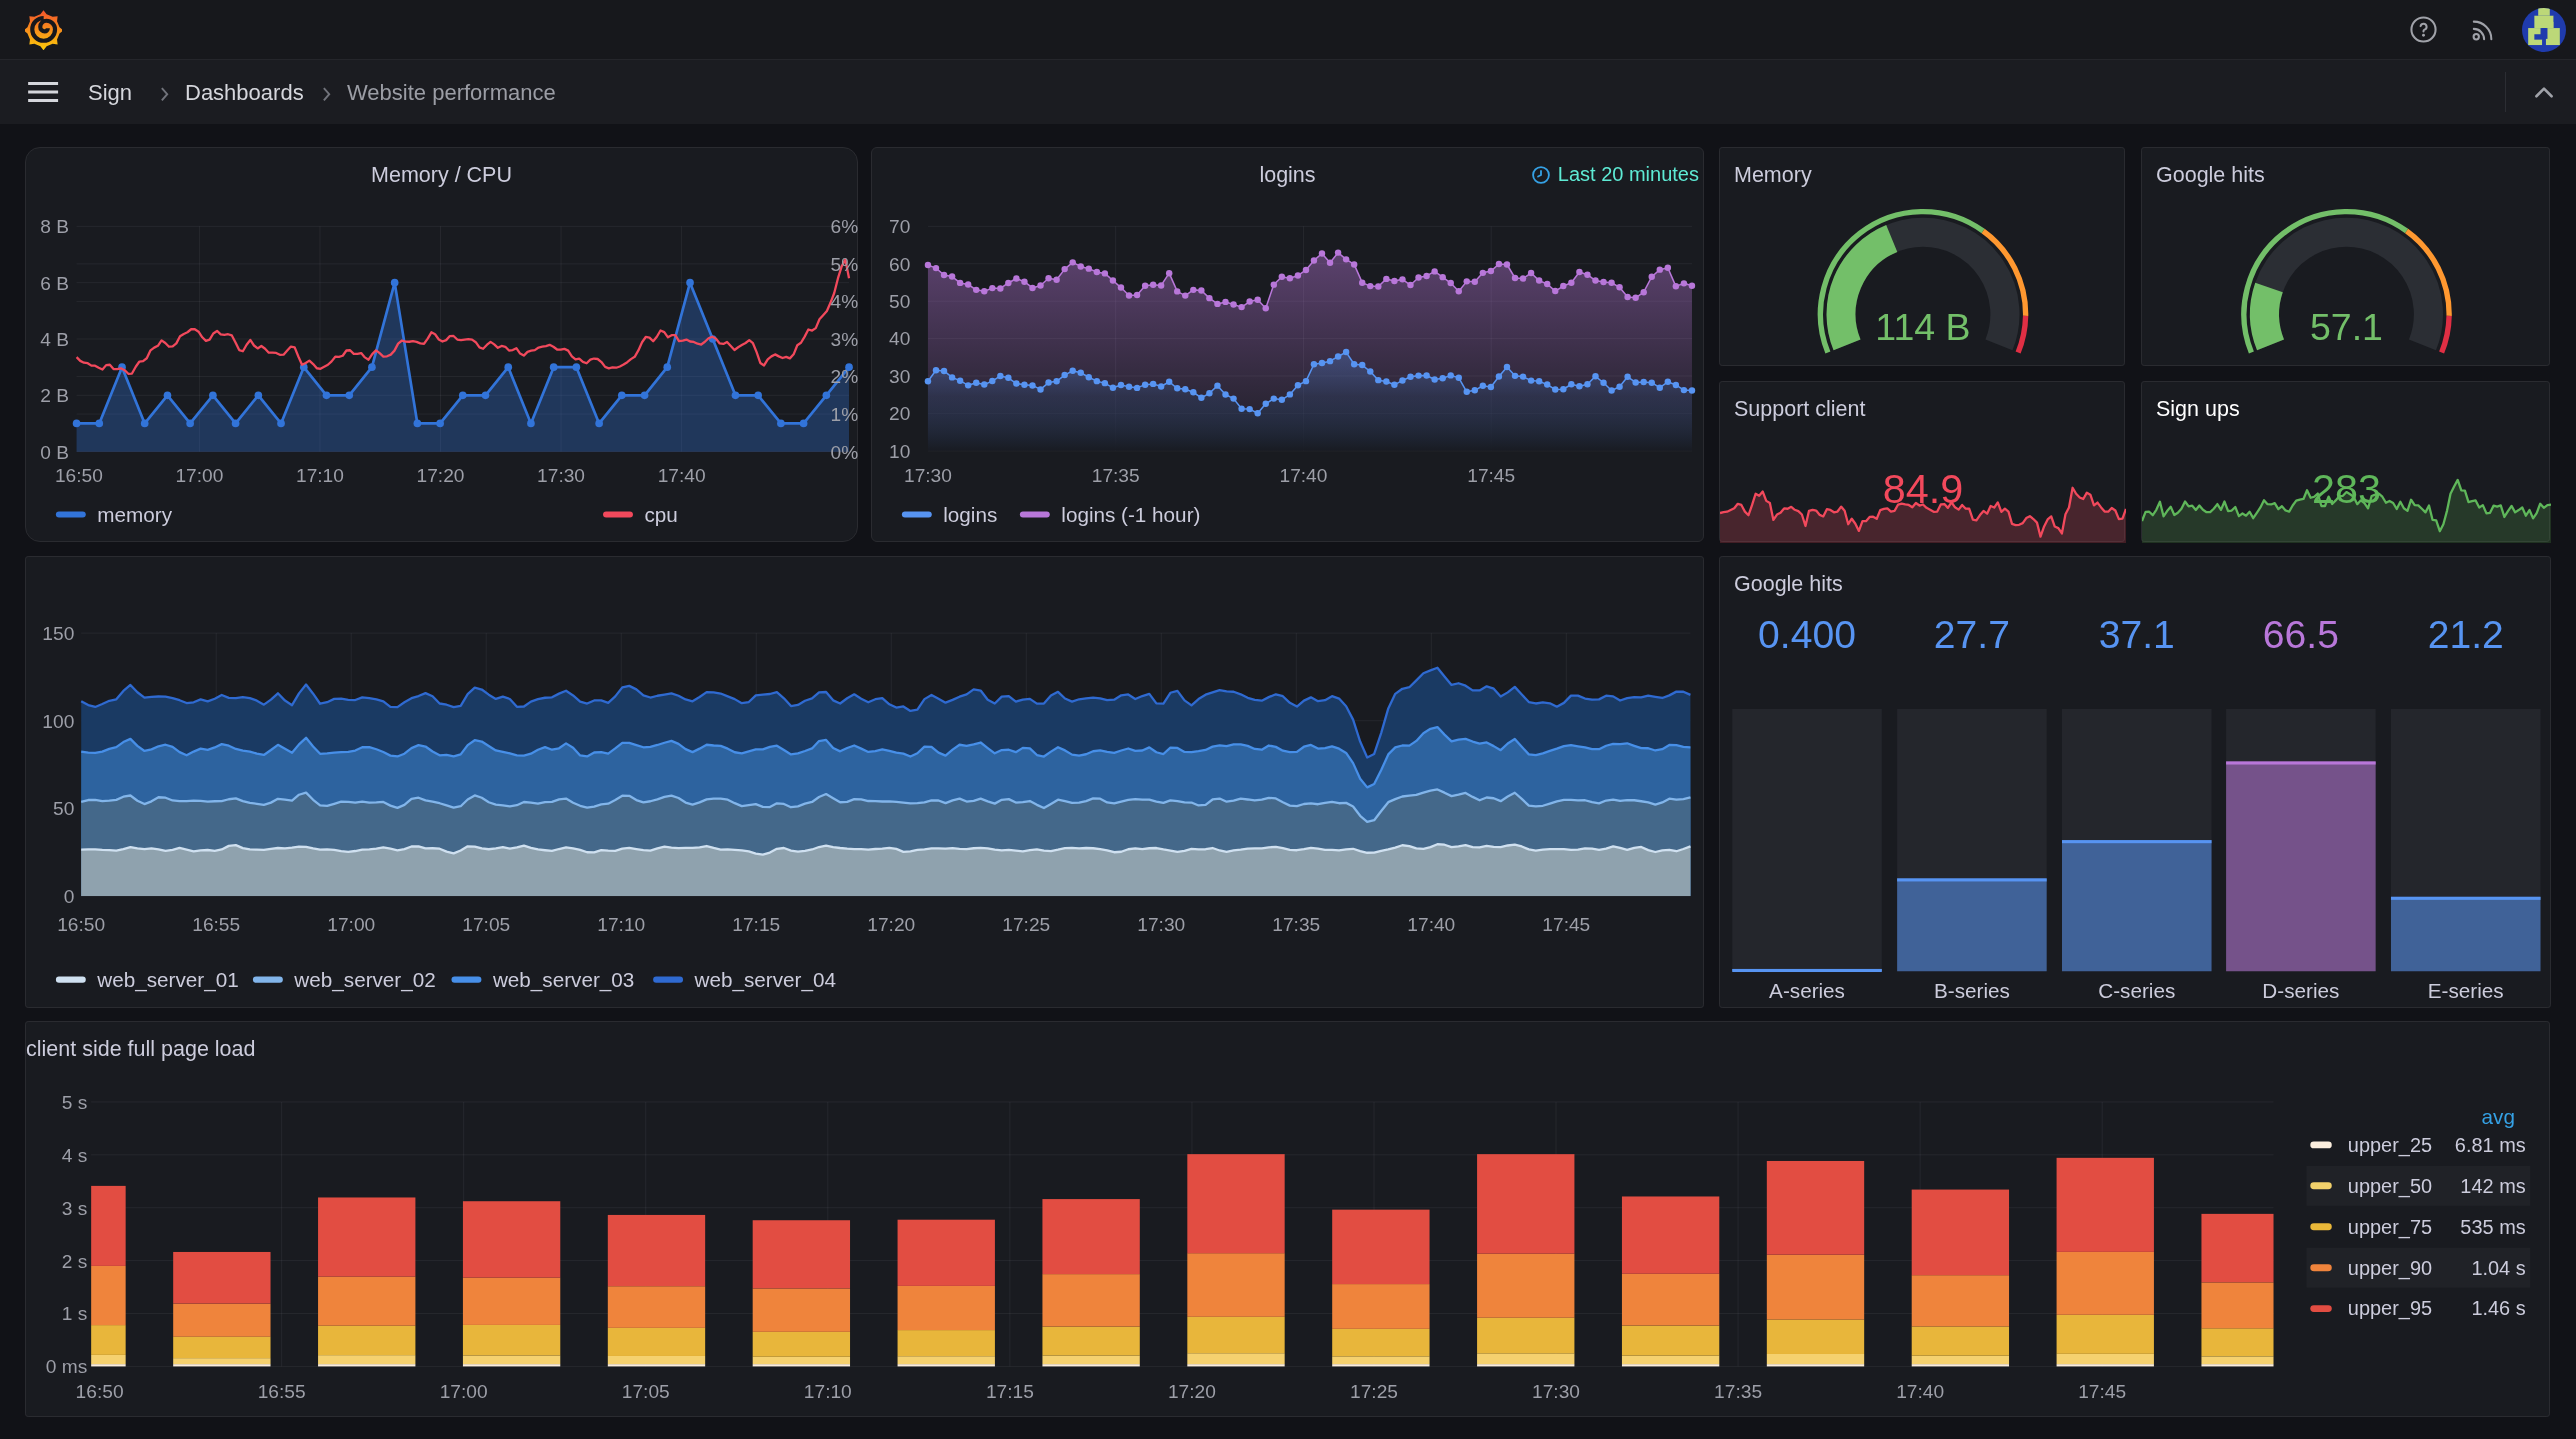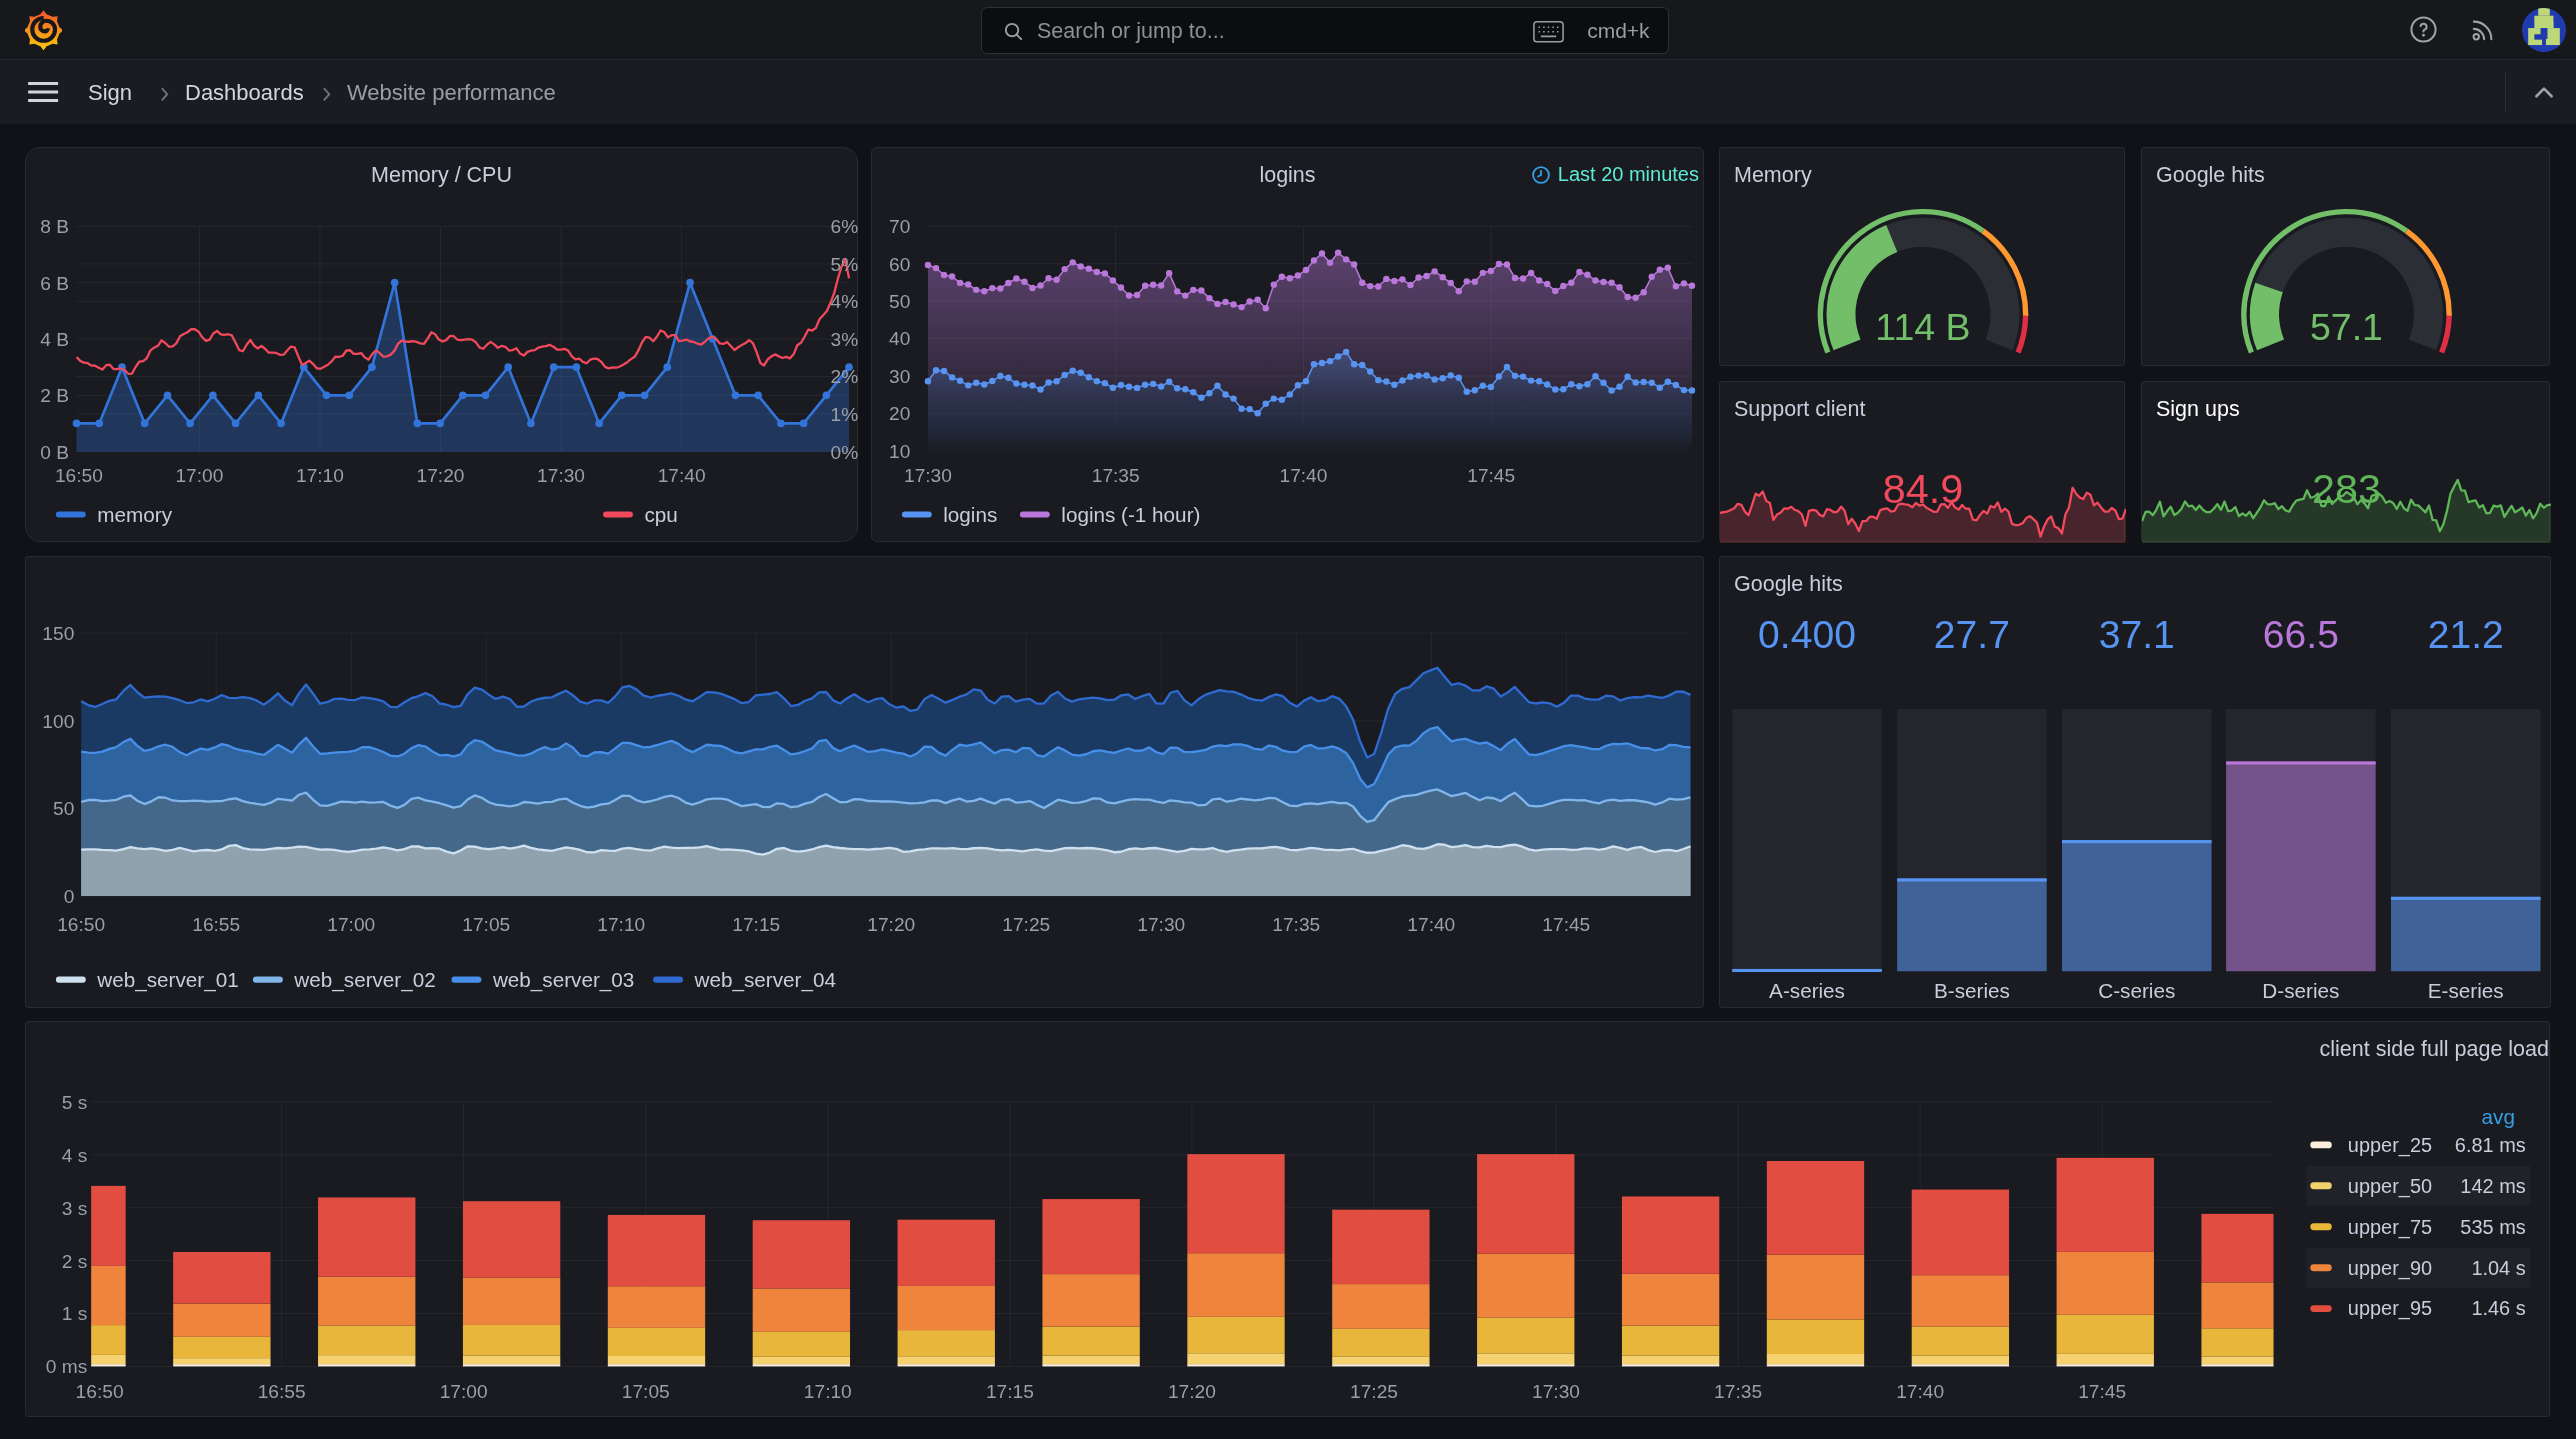--- a/index.html
+++ b/index.html
@@ -9,32 +9,20 @@
   <svg width="37" height="40" viewBox="0 0 24 26" style="position:absolute;left:25px;top:10px">
     <defs>
         <linearGradient id="glogo" x1="0" y1="0" x2="0" y2="1">
           <stop offset="0" stop-color="#f3542c"></stop>
           <stop offset="1" stop-color="#fbcb0a"></stop>
         </linearGradient>
       </defs>
     <path d="M15.98,3.59 L14.02,2.79 L12.00,0.20 L9.98,2.79 L8.02,3.59 L6.07,4.41 L2.81,4.01 L3.21,7.27 L2.39,9.22 L1.59,11.18 L-1.00,13.20 L1.59,15.22 L2.39,17.18 L3.21,19.13 L2.81,22.39 L6.07,21.99 L8.02,22.81 L9.98,23.61 L12.00,26.20 L14.02,23.61 L15.98,22.81 L17.93,21.99 L21.19,22.39 L20.79,19.13 L21.61,17.18 L22.41,15.22 L25.00,13.20 L22.41,11.18 L21.61,9.22 L20.79,7.27 L21.19,4.01 L17.93,4.41 Z" fill="url(#glogo)"></path>
     <path d="M12.1 5.2 a 7.4 7.4 0 1 0 7.4 7.4 a 5.6 5.6 0 0 0 -5.6 -5.6 a 4 4 0 0 0 -4 4 a 2.9 2.9 0 0 0 2.9 2.9 a 2 2 0 0 0 2 -2" fill="none" stroke="#17181c" stroke-width="2.7"></path>
   </svg>
-  <div style="position:absolute;left:981px;top:7px;width:688px;height:47px;background:#0c0d10;border:0.8px solid #2f3036;border-radius:6.1px;box-sizing:border-box">
-    <svg width="23" height="23" viewBox="0 0 24 24" style="position:absolute;left:20px;top:11.5px">
-        <circle cx="10.5" cy="10.5" r="6.5" fill="none" stroke="#9b9da4" stroke-width="2"></circle>
-        <path d="M15.5 15.5 L20 20" stroke="#9b9da4" stroke-width="2" stroke-linecap="round"></path>
-      </svg>
-    <div style="position:absolute;left:55px;top:10.7px;font-size:21.5px;color:#8e9096">Search or jump to...</div>
-    <svg width="31" height="21.5" viewBox="0 0 40 28" style="position:absolute;right:104px;top:13px">
-        <rect x="1" y="1" width="38" height="26" rx="4" fill="none" stroke="#9b9da4" stroke-width="2"></rect>
-        <path d="M7 8h2M13 8h2M19 8h2M25 8h2M31 8h2M7 14h2M13 14h2M19 14h2M25 14h2M31 14h2M10 20h20" stroke="#9b9da4" stroke-width="2"></path>
-      </svg>
-    <div style="position:absolute;right:18.4px;top:10.7px;font-size:21px;color:#9b9da3">cmd+k</div>
-  </div>
   <svg width="29" height="29" viewBox="0 0 24 24" style="position:absolute;left:2409px;top:15.3px">
       <circle cx="12" cy="12" r="10" fill="none" stroke="#a0a2a9" stroke-width="1.7"></circle>
       <path d="M9.6 9.2 a2.5 2.5 0 1 1 3.2 2.9 c-0.6 0.22 -0.8 0.5 -0.8 1.2 v0.4" fill="none" stroke="#a0a2a9" stroke-width="1.7" stroke-linecap="round"></path>
       <circle cx="12" cy="16.8" r="1.2" fill="#a0a2a9"></circle>
     </svg>
   <svg width="29" height="29" viewBox="0 0 24 24" style="position:absolute;left:2469px;top:15.3px">
       <circle cx="6" cy="18" r="2.2" fill="none" stroke="#a0a2a9" stroke-width="1.7"></circle>
       <path d="M4 11.5 a 8.5 8.5 0 0 1 8.5 8.5 M4 5.5 a 14.5 14.5 0 0 1 14.5 14.5" fill="none" stroke="#a0a2a9" stroke-width="1.7" stroke-linecap="round"></path>
     </svg>
   <svg width="44" height="44" viewBox="0 0 57 57" style="position:absolute;left:2522px;top:8.4px">
@@ -507,21 +495,21 @@
       <rect x="875" y="442.9" width="195" height="4" fill="#5794f2"></rect>
       <text x="972.5" y="118" font-size="51" font-weight="500" fill="#5794f2" text-anchor="middle">21.2</text>
       <text x="113.5" y="575" font-size="27" fill="#ccccdc" text-anchor="middle">A-series</text>
       <text x="328.5" y="575" font-size="27" fill="#ccccdc" text-anchor="middle">B-series</text>
       <text x="543.5" y="575" font-size="27" fill="#ccccdc" text-anchor="middle">C-series</text>
       <text x="757.5" y="575" font-size="27" fill="#ccccdc" text-anchor="middle">D-series</text>
       <text x="972.5" y="575" font-size="27" fill="#ccccdc" text-anchor="middle">E-series</text>
     </svg>
   </div>
 <div style="position:absolute;left:25px;top:1021px;width:2525px;height:396px;background:#191b20;border:0.8px solid #2a2b30;border-radius:3.1px;box-sizing:border-box">
-    <div style="position:absolute;left:0;right:0;top:15.3px;text-align:right;font-size:21.5px;font-weight:500;color:#ccccdc">client side full page load</div>
+    <div style="position:absolute;left:0;right:0;top:15.3px;text-align:left;font-size:21.5px;font-weight:500;color:#ccccdc">client side full page load</div>
     <svg width="2525" height="396" viewBox="0 0 3294 516" style="position:absolute;left:0;top:0">
       <line x1="85" y1="104.0" x2="2932" y2="104.0" stroke="rgba(204,204,220,0.10)" stroke-width="1"></line>
       <line x1="85" y1="173.0" x2="2932" y2="173.0" stroke="rgba(204,204,220,0.10)" stroke-width="1"></line>
       <line x1="85" y1="242.0" x2="2932" y2="242.0" stroke="rgba(204,204,220,0.10)" stroke-width="1"></line>
       <line x1="85" y1="311.0" x2="2932" y2="311.0" stroke="rgba(204,204,220,0.10)" stroke-width="1"></line>
       <line x1="85" y1="380.0" x2="2932" y2="380.0" stroke="rgba(204,204,220,0.10)" stroke-width="1"></line>
       <line x1="85" y1="449.0" x2="2932" y2="449.0" stroke="rgba(204,204,220,0.10)" stroke-width="1"></line>
       <line x1="333.5" y1="104" x2="333.5" y2="449" stroke="rgba(204,204,220,0.10)" stroke-width="1"></line>
       <line x1="571.0" y1="104" x2="571.0" y2="449" stroke="rgba(204,204,220,0.10)" stroke-width="1"></line>
       <line x1="808.5" y1="104" x2="808.5" y2="449" stroke="rgba(204,204,220,0.10)" stroke-width="1"></line>

